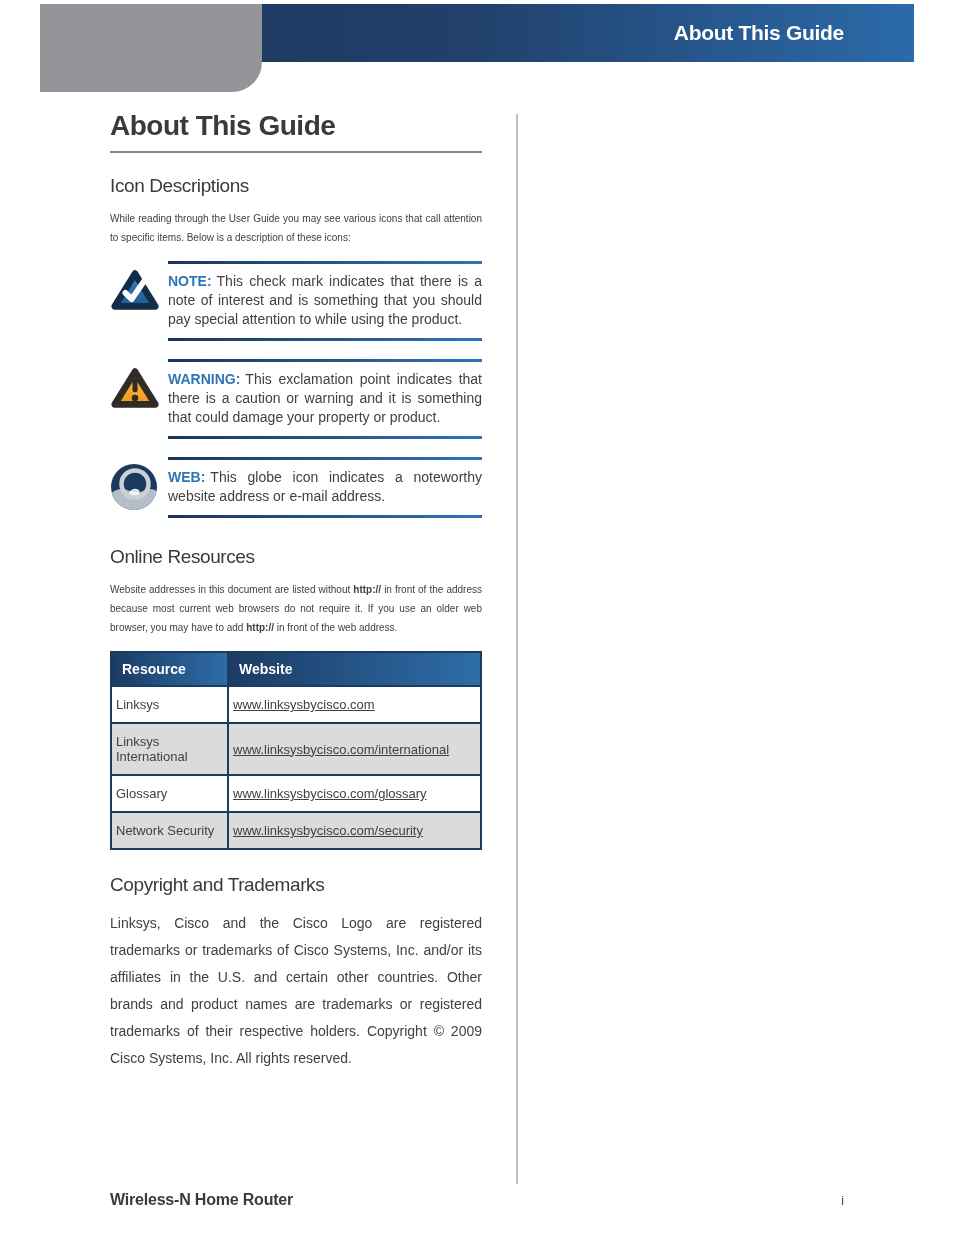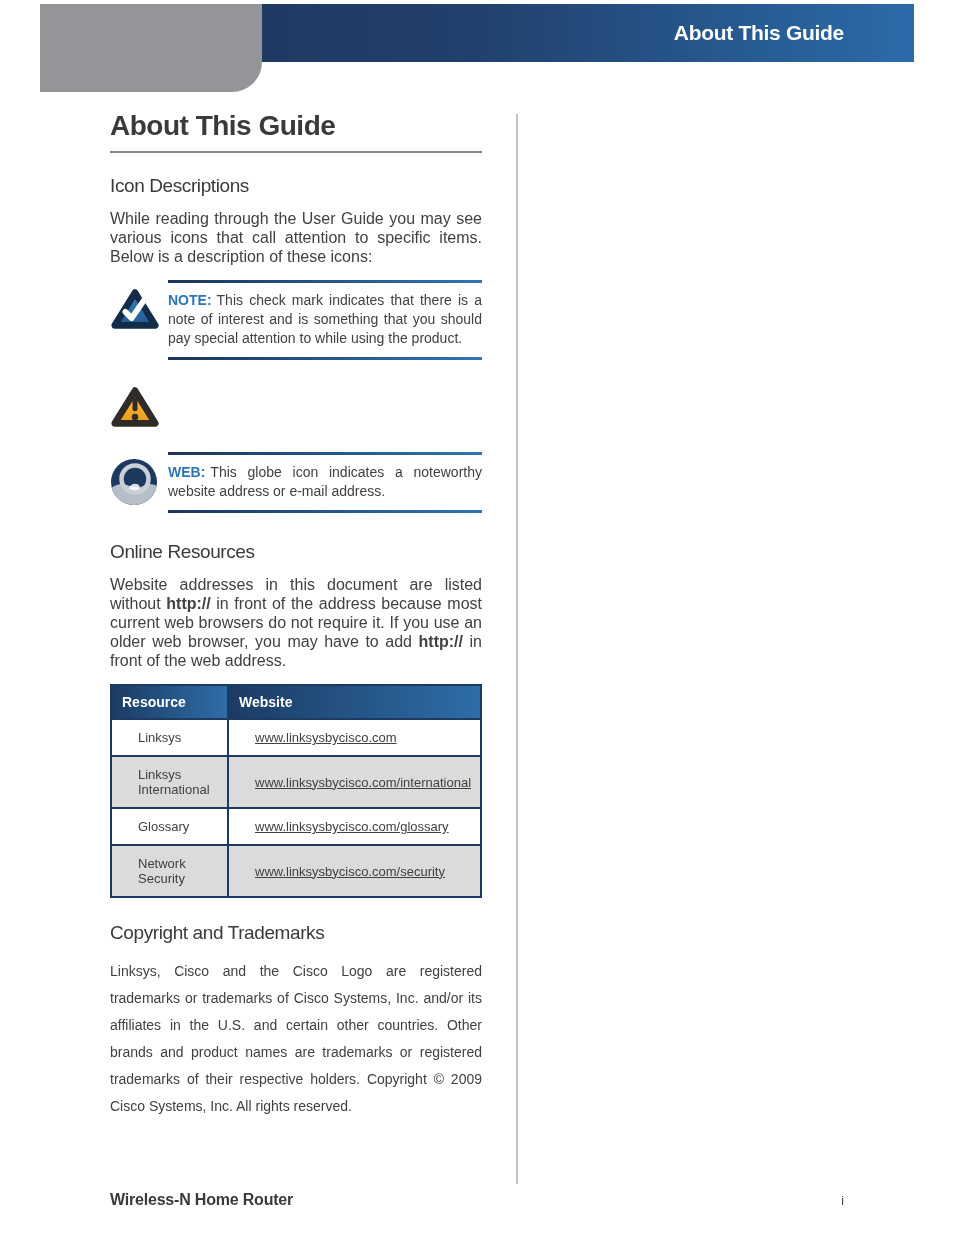--- a/index.html
+++ b/index.html
@@ -49,21 +49,21 @@
     font-size: 28px; font-weight: bold; color: #3a3a3c;
     letter-spacing: -0.5px; margin-bottom: 9px;
   }
   .title-rule { height: 2px; background: #85878a; border: 0; margin-bottom: 22px; }
 
   h2.section-heading {
     font-size: 19px; font-weight: normal; color: #3a3a3c;
     letter-spacing: -0.4px; margin-bottom: 12px;
   }
   p.body-text {
-    font-size: 16px; line-height: 19px; text-align: justify;
+    font-size: 10px; line-height: 19px; text-align: justify;
     color: #414042; margin-bottom: 14px;
   }
   .bold { font-weight: bold; }
 
   
   .note-block { display: flex; margin-bottom: 18px; }
   .note-icon-col { width: 58px; flex: 0 0 58px; padding-top: 6px; }
   .note-body { flex: 1; }
   .rule-grad {
     height: 3px;
@@ -84,21 +84,21 @@
     margin: 12px 0 24px 0;
     border: 2px solid #f9a8d4;
   }
   table.res-table th {
     background: linear-gradient(to right, #1c3b63 0%, #2e6da8 100%);
     color: #ffffff; font-size: 14px; font-weight: bold; text-align: left;
     padding: 8px 0 8px 10px; border: 2px solid #1c3b63;
   }
   table.res-table td {
     font-size: 13px; color: #414042;
-    padding: 10px 0 10px 26px; border: 2px solid #1c3b63;
+    padding: 10px 0 10px 4px; border: 2px solid #1c3b63;
     vertical-align: middle;
   }
   table.res-table tr.alt td { background: #dbdbdb; }
   table.res-table td.site a {
     font-weight: normal; color: #414042; text-decoration: underline;
   }
   table.res-table col.c1 { width: 117px; }
 
   
   .copyright-row { display: flex; margin-top: 14px; }
@@ -162,20 +162,25 @@
           <defs>
             <linearGradient id="warnFill" x1="0" y1="0" x2="0" y2="1">
               <stop offset="0" stop-color="#fbbf3a"></stop>
                 <stop offset="1" stop-color="#f0991c"></stop>
             </linearGradient>
           </defs>
           <polygon points="26,6 47,40 5,40" fill="url(#warnFill)" stroke="#2f2b26" stroke-width="7" stroke-linejoin="round"></polygon>
           <rect x="23.4" y="13" width="5.2" height="14.5" rx="2.4" fill="#2f2b26"></rect>
           <circle cx="26" cy="33.5" r="3.4" fill="#2f2b26"></circle>
         </svg>
+      </div>
+      <div class="note-body">
+        <div class="rule-grad"></div>
+        <p class="note-text"><span class="kw">WARNING:</span><span>This exclamation point indicates that there is a caution or warning and it is something that could damage your property or product.</span></p>
+        <div class="rule-grad"></div>
       </div>
     </div>
 
     <div class="note-block">
       <div class="note-icon-col">
         <svg width="48" height="48" viewBox="0 0 48 48">
           <defs>
             <clipPath id="globeClip">
                 <circle cx="24" cy="24" r="23"></circle>
               </clipPath>

